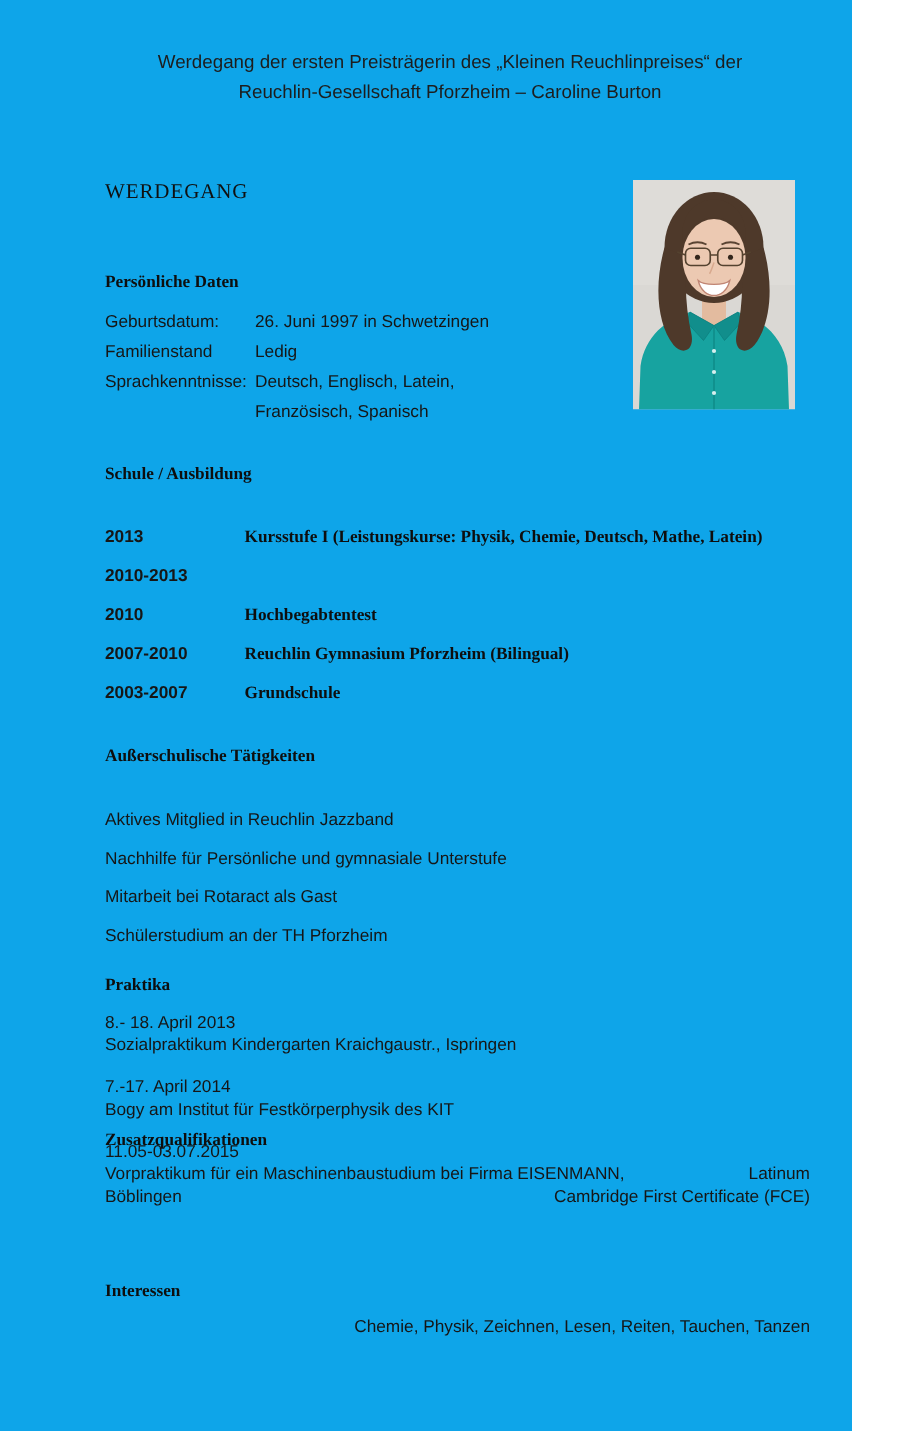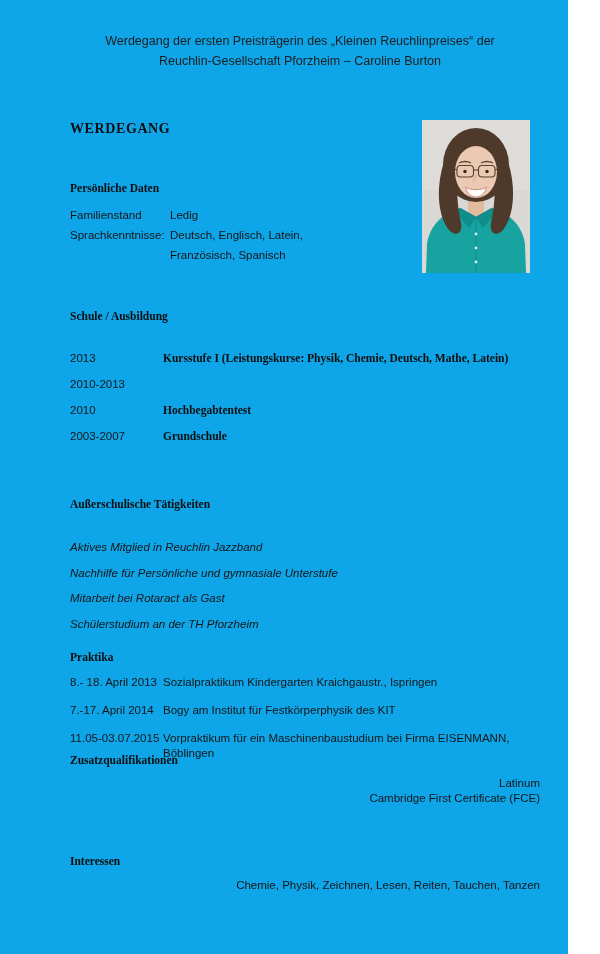--- a/index.html
+++ b/index.html
@@ -13,53 +13,53 @@
     position:relative; width:568px; height:954px;
     background:#0ea5e9; overflow:hidden;
   }
   .doc-title {
     position:absolute; top:32px; left:0; width:600px;
     text-align:center; font-size:12.5px; line-height:19.5px; color:#1d1d1d;
   }
   .main-heading {
     position:absolute; top:121px; left:70px;
     font-family:"Liberation Serif","DejaVu Serif",serif;
-    font-size:14px; font-weight:bold; letter-spacing:0.6px; color:#101010;
+    font-size:14px; font-weight:normal; letter-spacing:0.6px; color:#101010;
   }
   .photo {
     position:absolute; left:422px; top:120px; width:108px; height:153px;
   }
   .photo svg { display:block; width:108px; height:153px; }
   .sec { position:absolute; left:70px; width:470px; }
   .sec h2 {
     font-family:"Liberation Serif","DejaVu Serif",serif;
     font-size:11.5px; font-weight:bold; line-height:14px; color:#0e0e0e;
   }
 
   
   .personal-rows { margin-top:10px; font-size:11.5px; }
   .prow { display:flex; line-height:20px; }
   .plabel { width:100px; flex-shrink:0; }
 
   
   .edu-rows { margin-top:22px; font-size:11.5px; }
   .erow { display:flex; line-height:26px; }
-  .eperiod { width:93px; flex-shrink:0; white-space:nowrap; }
+  .eperiod { width:93px; flex-shrink:0; white-space:nowrap;font-weight:bold; }
   .edesc {
     font-family:"Liberation Serif","DejaVu Serif",serif;
     font-weight:bold; font-size:11.5px; color:#0e0e0e; white-space:nowrap;
   }
 
   
-  .act-list { margin-top:24px; font-size:11.5px;font-style:italic; }
+  .act-list { margin-top:24px; font-size:11.5px; }
   .act-item { line-height:25.5px; }
 
   
   .prak-rows { margin-top:11px; font-size:11.5px; }
-  .krow { display:flex; line-height:15px; margin-bottom:13px; }
+  .krow { display:flex; line-height:15px; margin-bottom:13px;flex-direction:column; }
   .kperiod { width:93px; flex-shrink:0; white-space:nowrap; }
   .kdesc { width:356px; }
 
   
   .qual-list { margin-top:9px; font-size:11.5px; line-height:15px;text-align:right; }
 
   
   .int-text { margin-top:10px; font-size:11.5px; line-height:15px;text-align:right; }
 </style>
 </head>
@@ -114,20 +114,24 @@
       <path d="M43.5,67 C47,70.5 61,70.5 64.5,67 C63,74 58,77 54,77 C50,77 45,74 43.5,67 Z" fill="#ffffff" stroke="#c08573" stroke-width="0.9"></path>
     </svg>
   </div>
 
   <h1 class="main-heading">WERDEGANG</h1>
 
   <section class="sec" style="top:181px">
     <h2>Persönliche Daten</h2>
     <div class="personal-rows">
       <div class="prow">
+        <span class="plabel">Geburtsdatum:</span>
+        <span class="pvalue">26. Juni 1997 in Schwetzingen</span>
+      </div>
+      <div class="prow">
         <span class="plabel">Familienstand</span>
         <span class="pvalue">Ledig</span>
       </div>
       <div class="prow">
         <span class="plabel">Sprachkenntnisse:</span>
         <span class="pvalue">Deutsch, Englisch, Latein,</span>
       </div>
       <div class="prow">
         <span class="plabel"></span>
         <span class="pvalue">Französisch, Spanisch</span>
@@ -141,20 +145,24 @@
       <div class="erow">
         <span class="eperiod">2013</span>
         <span class="edesc">Kursstufe I (Leistungskurse: Physik, Chemie, Deutsch, Mathe, Latein)</span>
       </div>
       <div class="erow">
         <span class="eperiod">2010-2013</span>
       </div>
       <div class="erow">
         <span class="eperiod">2010</span>
         <span class="edesc">Hochbegabtentest</span>
+      </div>
+      <div class="erow">
+        <span class="eperiod">2007-2010</span>
+        <span class="edesc">Reuchlin Gymnasium Pforzheim (Bilingual)</span>
       </div>
       <div class="erow">
         <span class="eperiod">2003-2007</span>
         <span class="edesc">Grundschule</span>
       </div>
     </div>
   </section>
 
   <section class="sec" style="top:497px">
     <h2>Außerschulische Tätigkeiten</h2>

